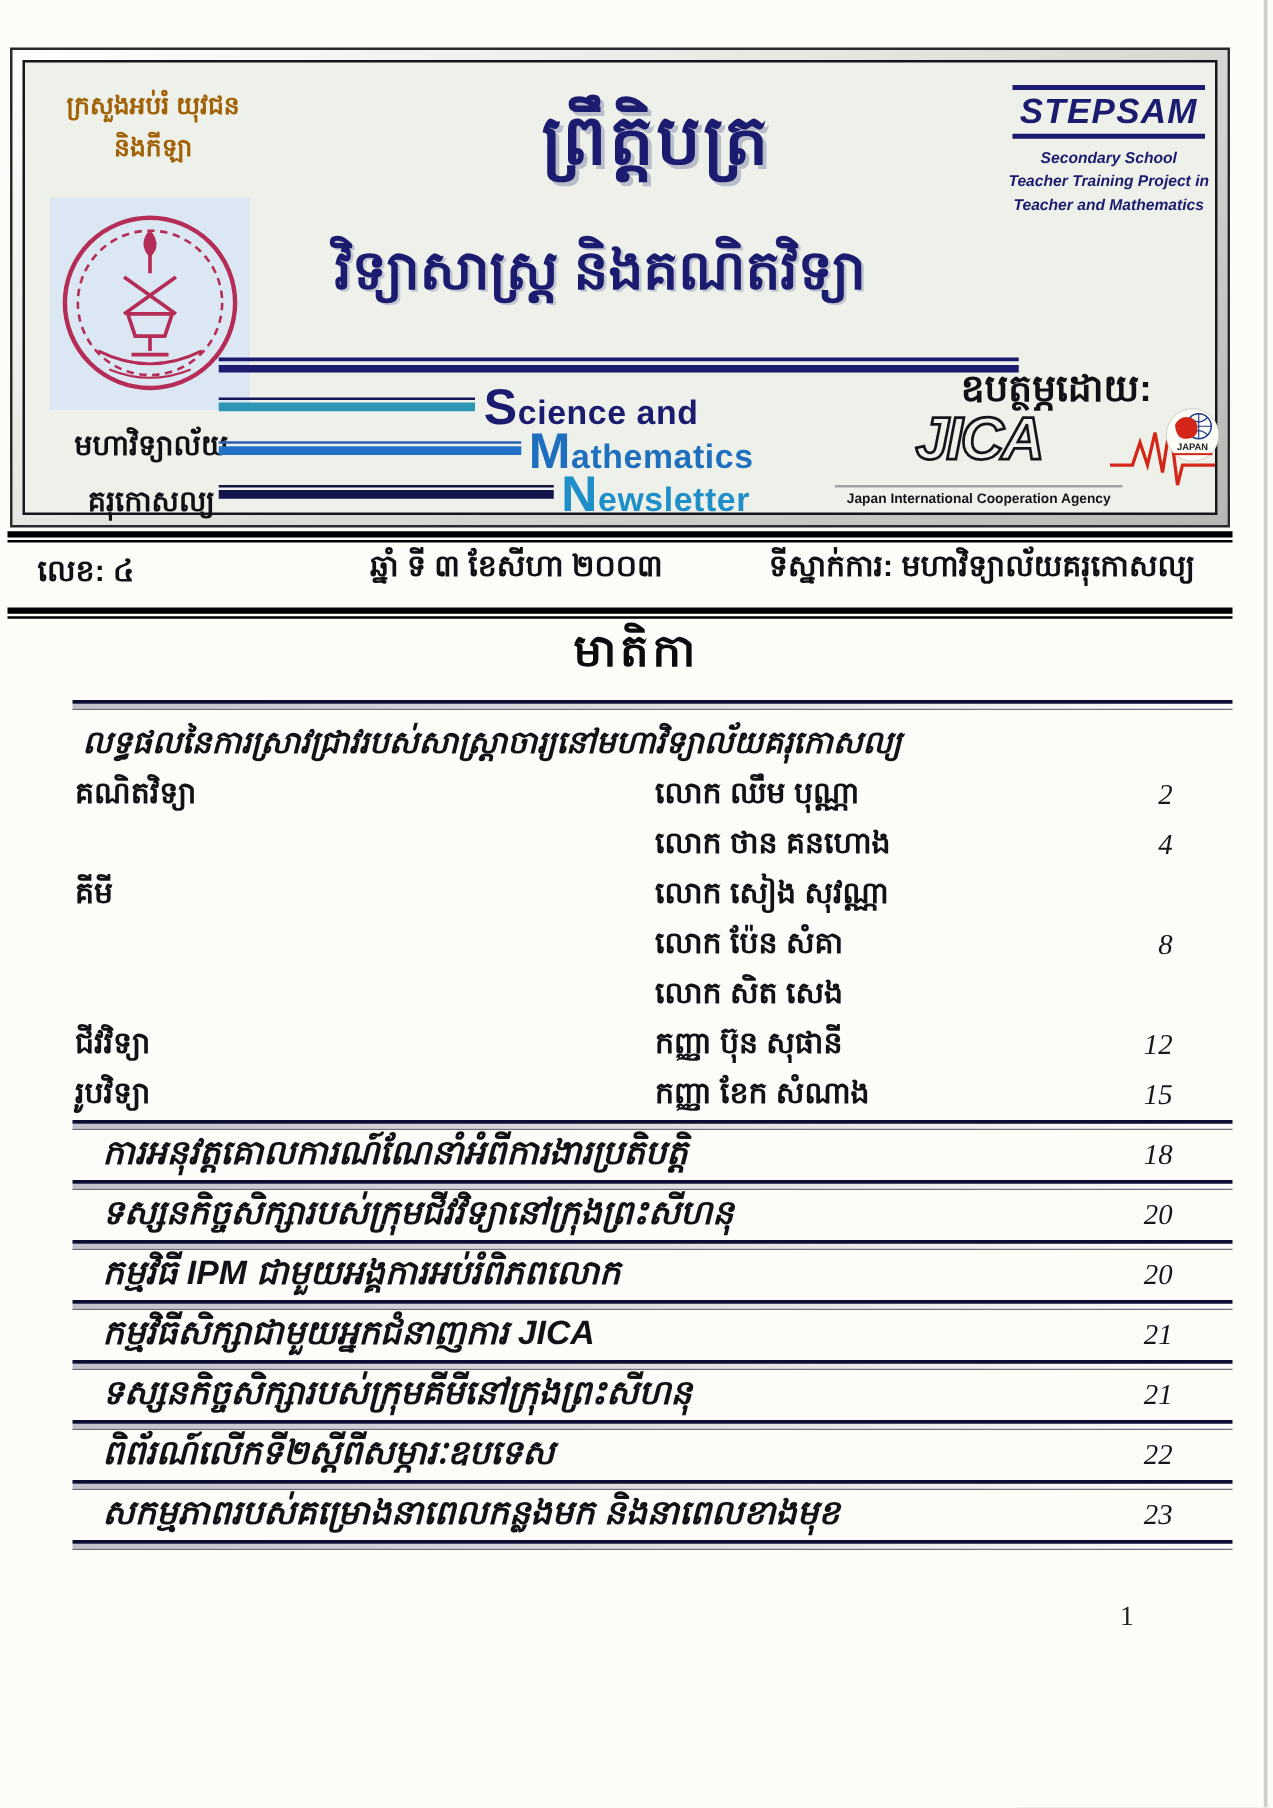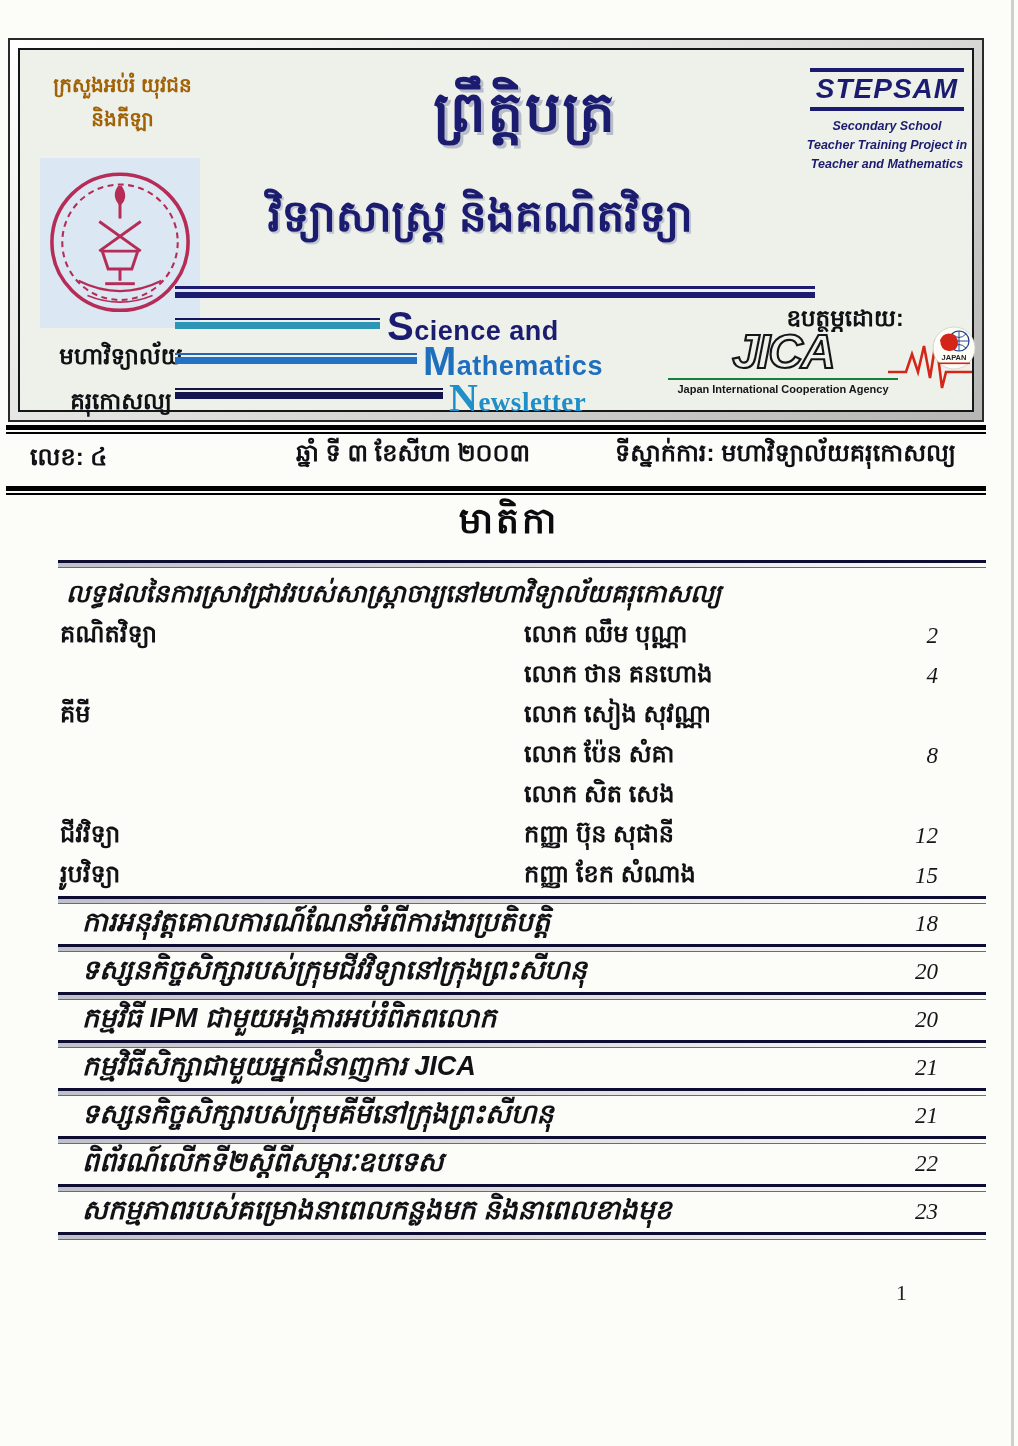--- a/index.html
+++ b/index.html
@@ -49,35 +49,35 @@
   .row-science{top:258px;left:155px;width:640px;}
   .row-science .stripe{width:205px;}
   .row-science .s-thin{background:#15155a;}
   .row-science .s-thick{background:var(--stripe_teal,#2e96b4);}
   .row-science .wordmark{left:212px;color:var(--navy,#1b1b6f);}
   .row-math{top:293px;left:155px;width:640px;}
   .row-math .stripe{width:242px;}
   .row-math .s-thin{background:#2a62b4;}
   .row-math .s-thick{background:var(--stripe_blue,#2272c8);}
   .row-math .wordmark{left:248px;color:var(--math_blue,#1e6fbe);}
-  .row-news{top:328px;left:155px;width:640px;font-family:Liberation Serif, serif;}
+  .row-news{top:328px;left:155px;width:640px;}
   .row-news .stripe{width:268px;}
   .row-news .s-thin{background:#15153f;}
   .row-news .s-thick{background:#15154e;}
   .row-news .wordmark{left:274px;color:var(--news_blue,#1e8fc8);}
 
-  .supported{position:absolute;left:700px;top:254px;width:250px;text-align:center;
-             font-size:23px;font-weight:700;color:#101015;}
+  .supported{position:absolute;left:700px;top:242px;width:250px;text-align:center;
+             font-size:30px;font-weight:700;color:#101015;}
   .jica{position:absolute;left:648px;top:278px;width:230px;text-align:center;}
   .jica-text{font-size:48px;font-weight:800;font-style:italic;letter-spacing:-2px;
              color:#15151a;line-height:1;}
   @supports (-webkit-text-stroke:2px black){
     .jica-text{color:transparent;-webkit-text-stroke:2.2px #15151a;}
   }
-  .jica-caption{display:block;margin-top:2px;border-top:2px solid #15803d;padding-top:3px;
+  .jica-caption{display:block;margin-top:12px;border-top:2px solid #a3a3a3;padding-top:3px;
                 font-size:11px;font-weight:700;color:#15151a;}
   .pulse{position:absolute;left:868px;top:282px;}
 
   
   .rule-black-a{position:absolute;left:6px;width:980px;}
   .rule-black-a .r1{height:5px;background:#000;}
   .rule-black-a .r2{height:2px;background:#000;margin-top:2px;}
   .issue-row{position:absolute;left:6px;top:438px;width:980px;height:40px;
              font-size:24px;font-weight:700;color:#101015;}
   .issue-left{position:absolute;left:24px;top:4px;}

